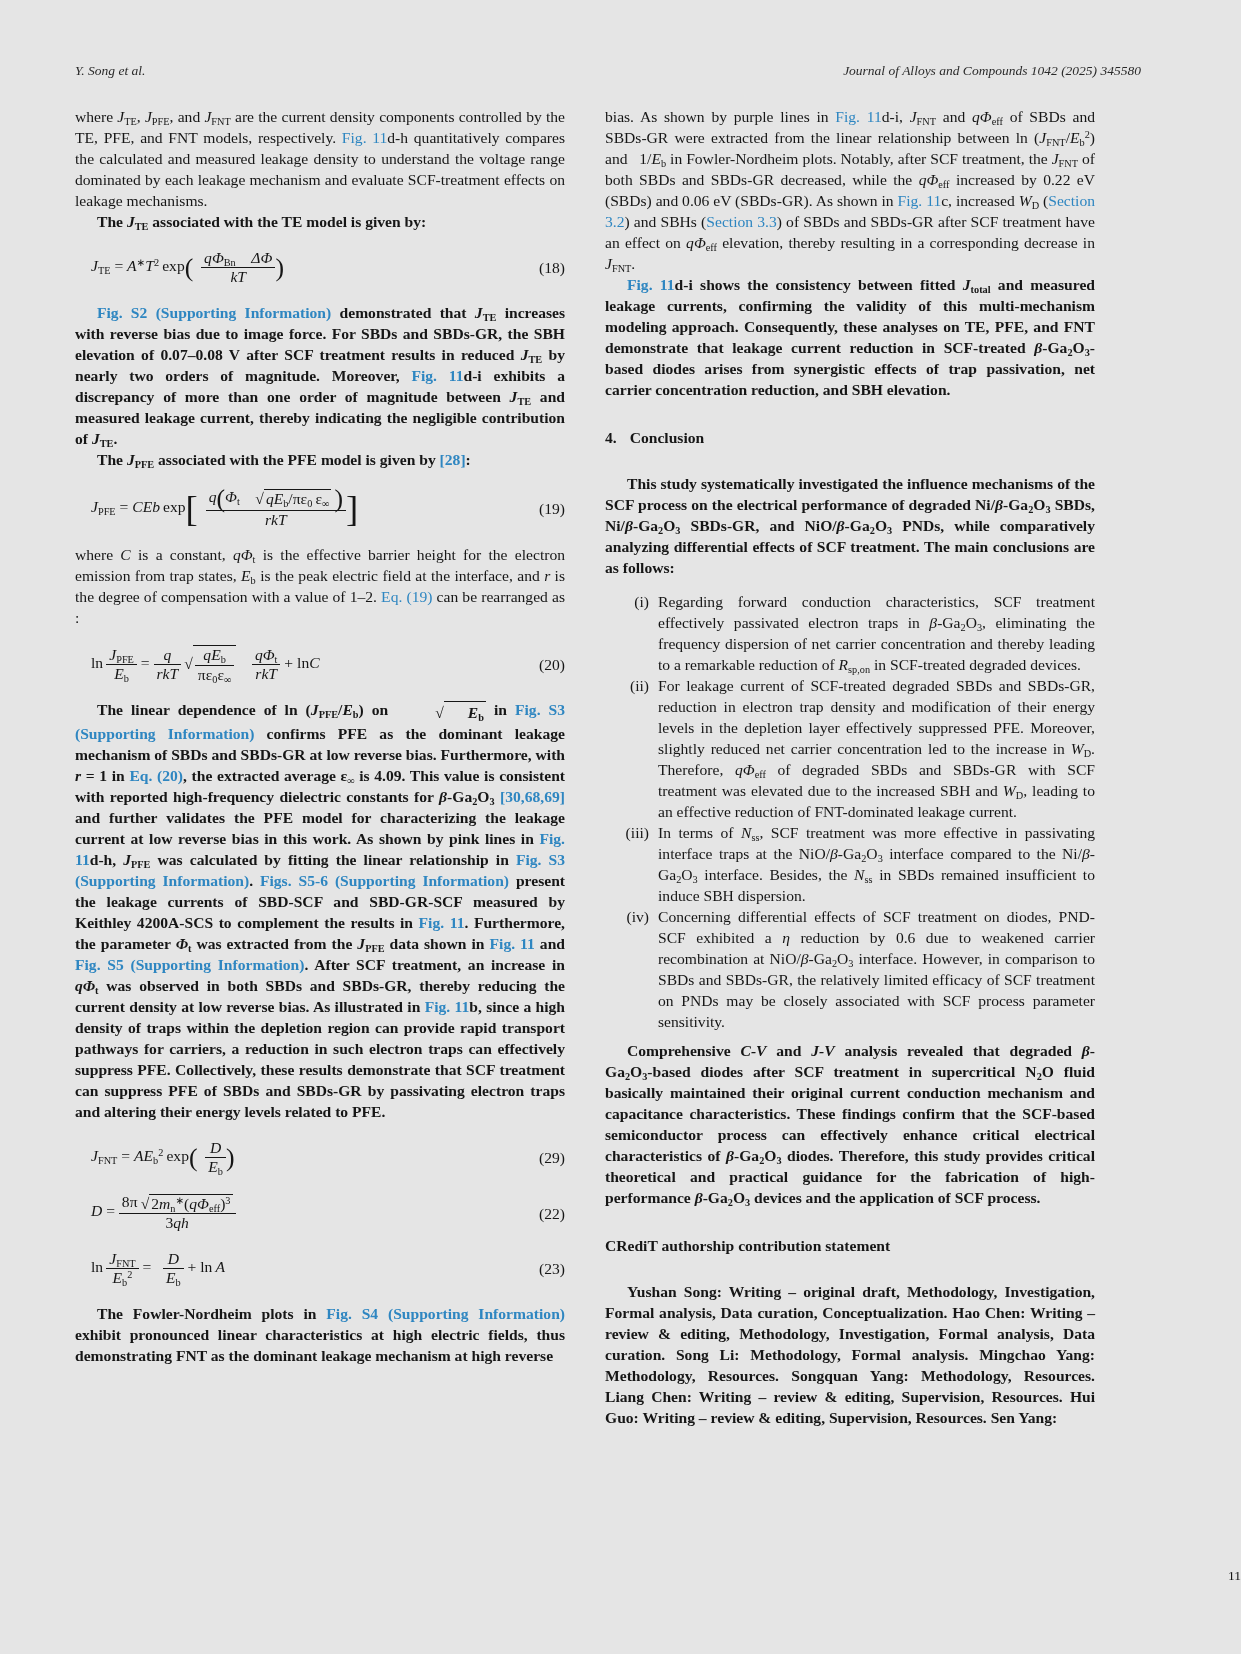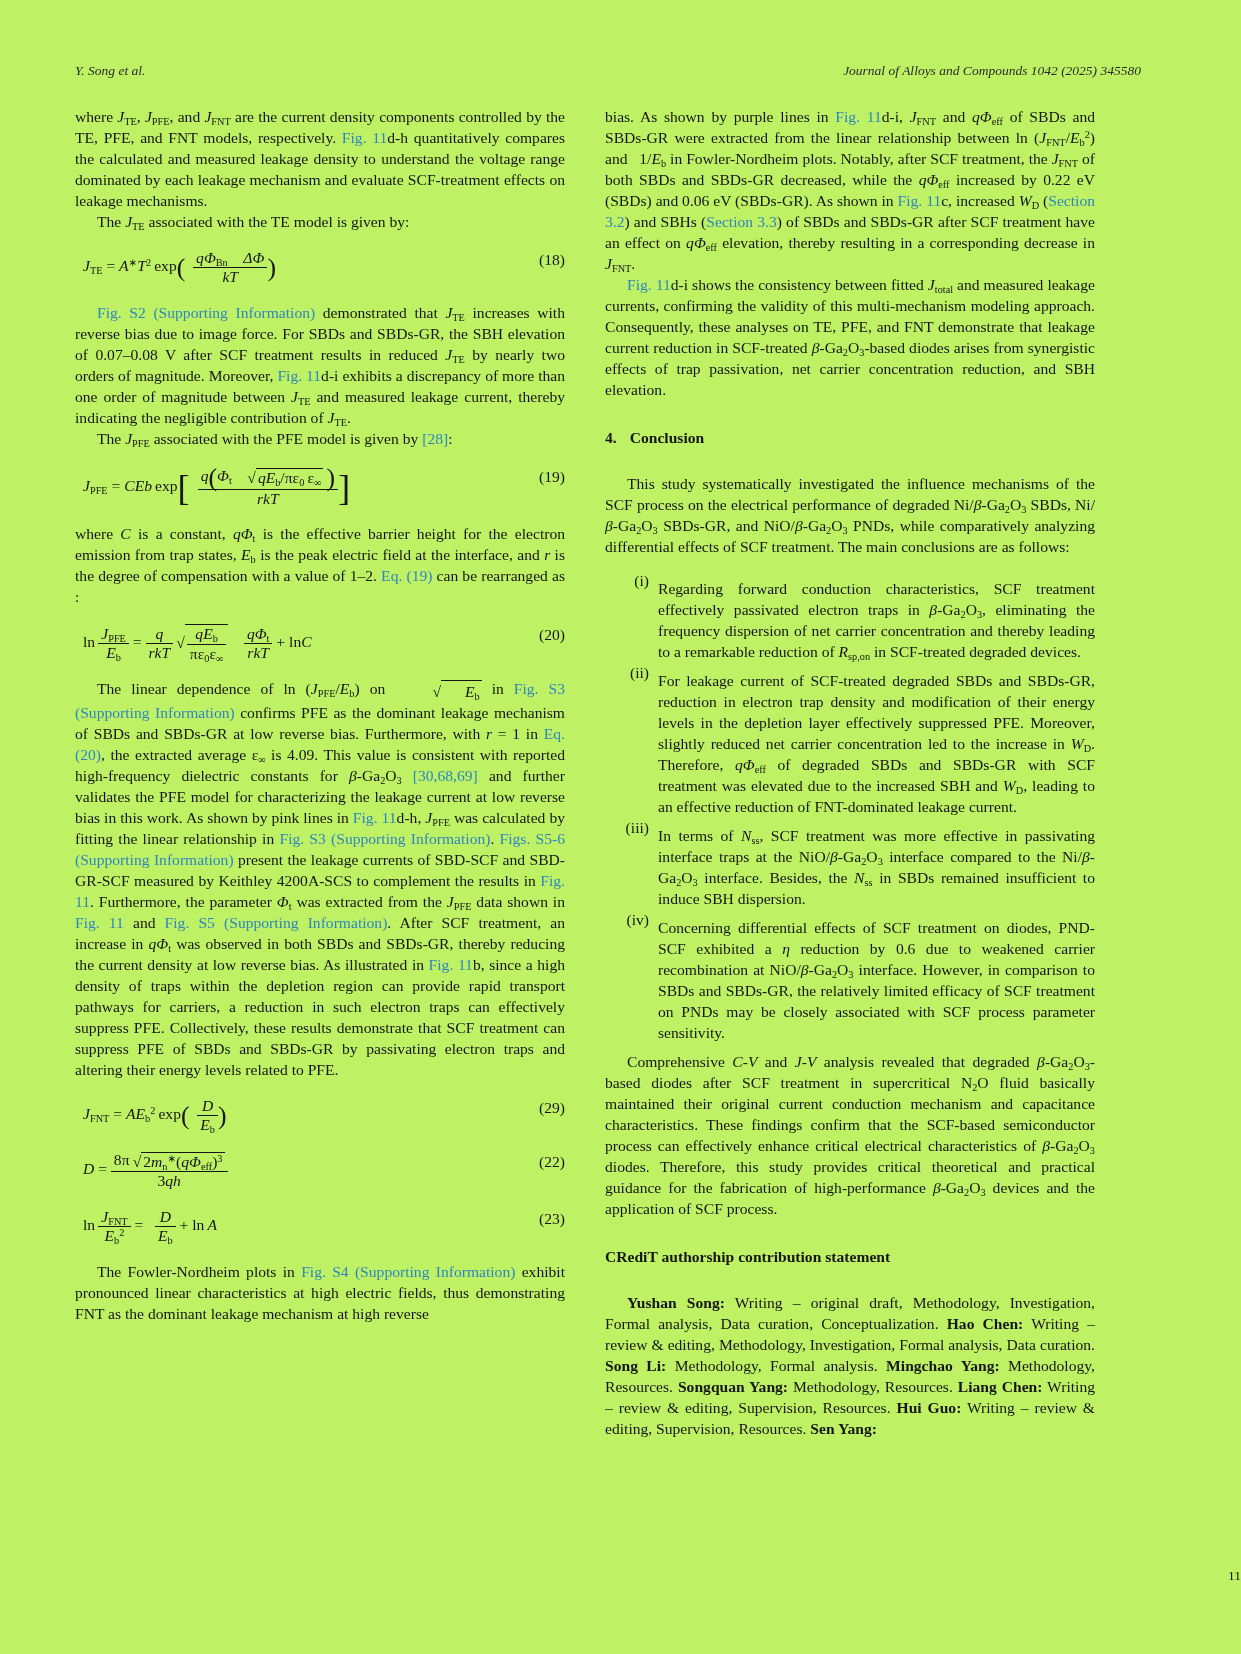--- a/index.html
+++ b/index.html
@@ -1,52 +1,52 @@
 <!DOCTYPE html>
 <html><head>
 <meta charset="utf-8">
 <style>
   html,body{margin:0;padding:0;background:#ffffff;}
   .page{
-    position:relative;width:1241px;height:1654px;background:#bef264;
+    position:relative;width:1241px;height:1654px;background:#e5e5e5;
     font-family:"Liberation Serif", serif;color:#161616;overflow:hidden;
   }
   .header{
     position:absolute;top:63px;left:75px;right:100px;
     display:flex;justify-content:space-between;
     font-style:italic;font-size:13.5px;color:#2a2a2a;
   }
   .columns{
     position:absolute;top:106px;left:75px;right:100px;
     display:flex;gap:40px;
   }
   .col{width:490px;font-size:15.6px;line-height:21px;text-align:justify;}
   .para{margin:0;}
-  .para.ind{text-indent:22px;}
-  .eq{display:flex;margin:17px 0 15px 8px;}
+  .para.ind{text-indent:22px;font-weight:bold;}
+  .eq{display:flex;align-items:center;margin:17px 0 15px 16px;}
   .eqbody{flex:1;text-align:left;white-space:nowrap;}
   .eqtag{margin-left:8px;flex:none;}
   .fr{display:inline-block;vertical-align:middle;text-align:center;line-height:1.18;}
   .fr .nu{display:block;border-bottom:1px solid currentColor;padding:0 3px;}
   .fr .de{display:block;padding:0 3px;}
   .sq{display:inline-block;vertical-align:middle;white-space:nowrap;}
   .rad{display:inline-block;}
   .sqi{display:inline-block;border-top:1px solid currentColor;padding:0 2px;}
   .bp{font-size:165%;vertical-align:middle;line-height:0.9;font-weight:300;}
   .bb{font-size:235%;vertical-align:middle;line-height:0.85;font-weight:200;}
   sub,sup{font-size:66%;line-height:0;}
   sub{vertical-align:-0.28em;}
   sup{vertical-align:0.5em;}
   .lnk{color:#2e86c1;}
   .heading{font-weight:bold;margin:27px 0 25px 0;text-align:left;}
   .hnum{margin-right:13px;}
   .list{margin:13px 0 8px 0;}
   .li{display:flex;}
   .lbl{flex:none;width:44px;text-align:right;padding-right:9px;}
-  .litext{flex:1;text-align:justify;margin-top:8px;}
+  .litext{flex:1;text-align:justify;}
   .footer{position:absolute;left:0;right:0;top:1568px;text-align:right;font-size:13.5px;}
 </style>
 </head>
 <body>
 
 <div class="page">
   <div class="header">
     <span>Y. Song et al.</span>
     <span>Journal of Alloys and Compounds 1042 (2025) 345580</span>
   </div>

